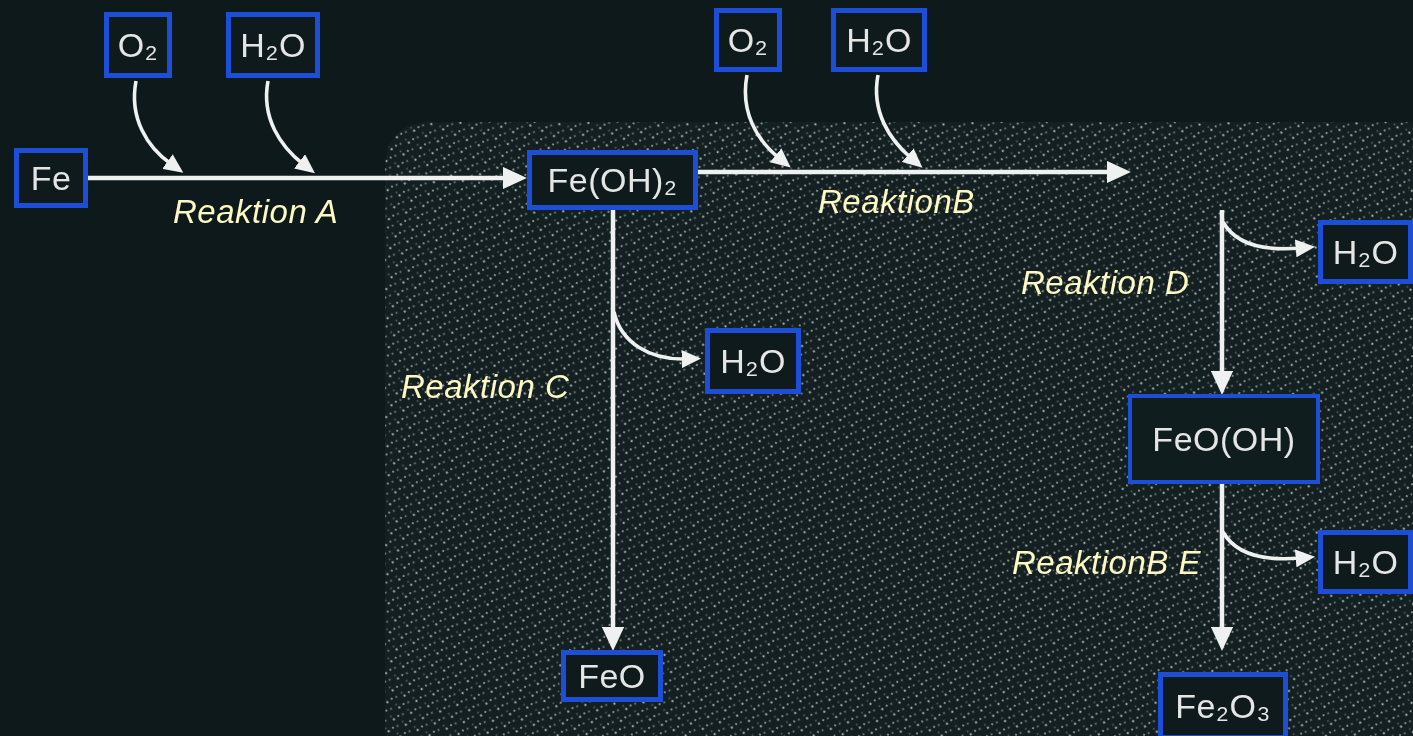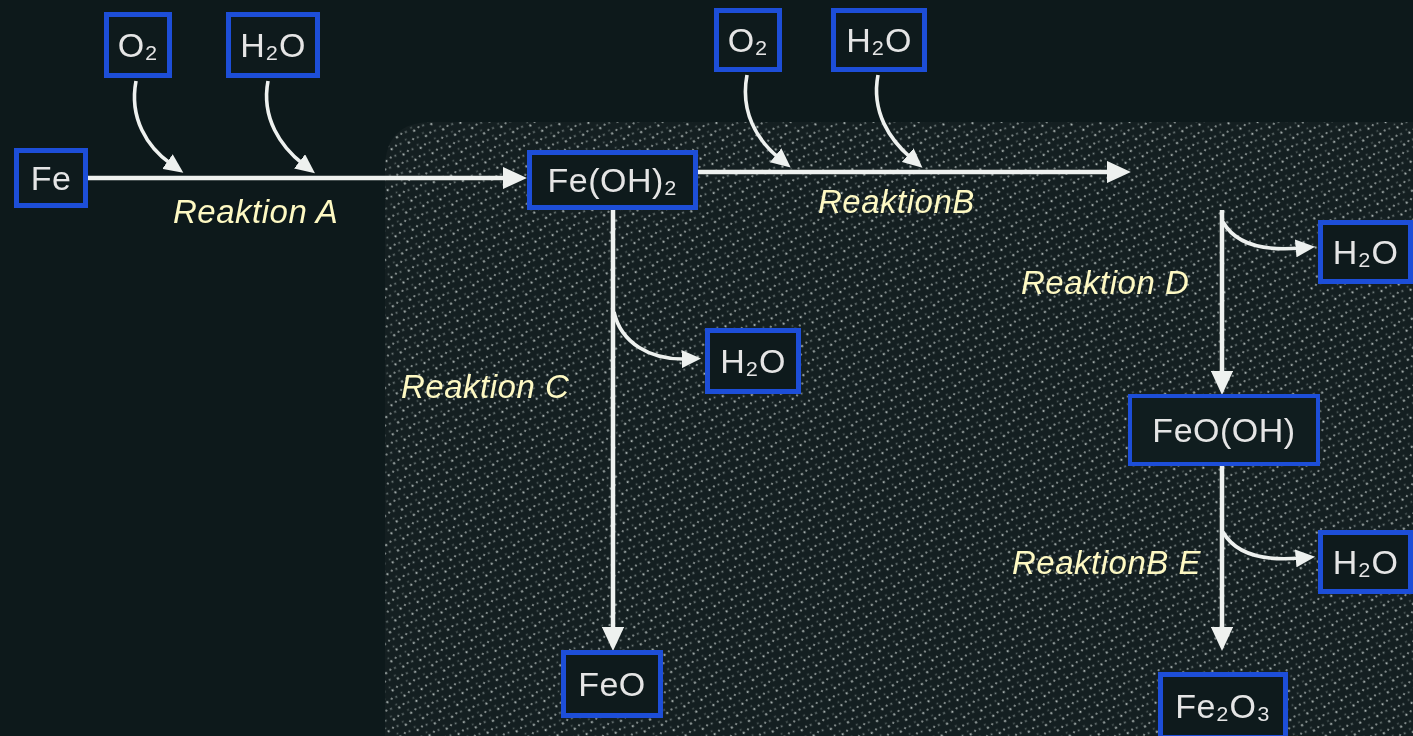--- a/index.html
+++ b/index.html
@@ -21,24 +21,24 @@
   }
   
   .n-fe      {left:14px;  top:148px; width:74px;  height:60px;}
   .n-o2a     {left:104px; top:12px;  width:68px;  height:66px;}
   .n-h2oa    {left:226px; top:12px;  width:94px;  height:66px;}
   .n-feoh2   {left:527px; top:150px; width:171px; height:60px;}
   .n-o2b     {left:714px; top:8px;   width:68px;  height:64px;}
   .n-h2ob    {left:831px; top:8px;   width:96px;  height:64px;}
   .n-feoh3   {left:1130px;top:146px; width:170px; height:62px;}
   .n-h2od    {left:1318px;top:220px; width:95px;  height:64px;}
-  .n-feooh   {left:1128px;top:394px; width:192px; height:72px;}
+  .n-feooh   {left:1128px;top:394px; width:192px; height:90px;}
   .n-h2oe    {left:1318px;top:530px; width:95px;  height:64px;}
   .n-fe2o3   {left:1158px;top:672px; width:130px; height:68px;}
-  .n-feo     {left:561px; top:650px; width:102px; height:68px;}
+  .n-feo     {left:561px; top:650px; width:102px; height:52px;}
   .n-h2oc    {left:705px; top:328px; width:96px;  height:66px;}
   
   .l-a{left:173px;  top:193px;}
   .l-b{left:818px;  top:183px;}
   .l-c{left:401px;  top:368px;}
   .l-d{left:1008px; top:264px;margin-left:13px;}
   .l-e{left:1012px; top:544px;}
 </style>
 </head>
 <body>

